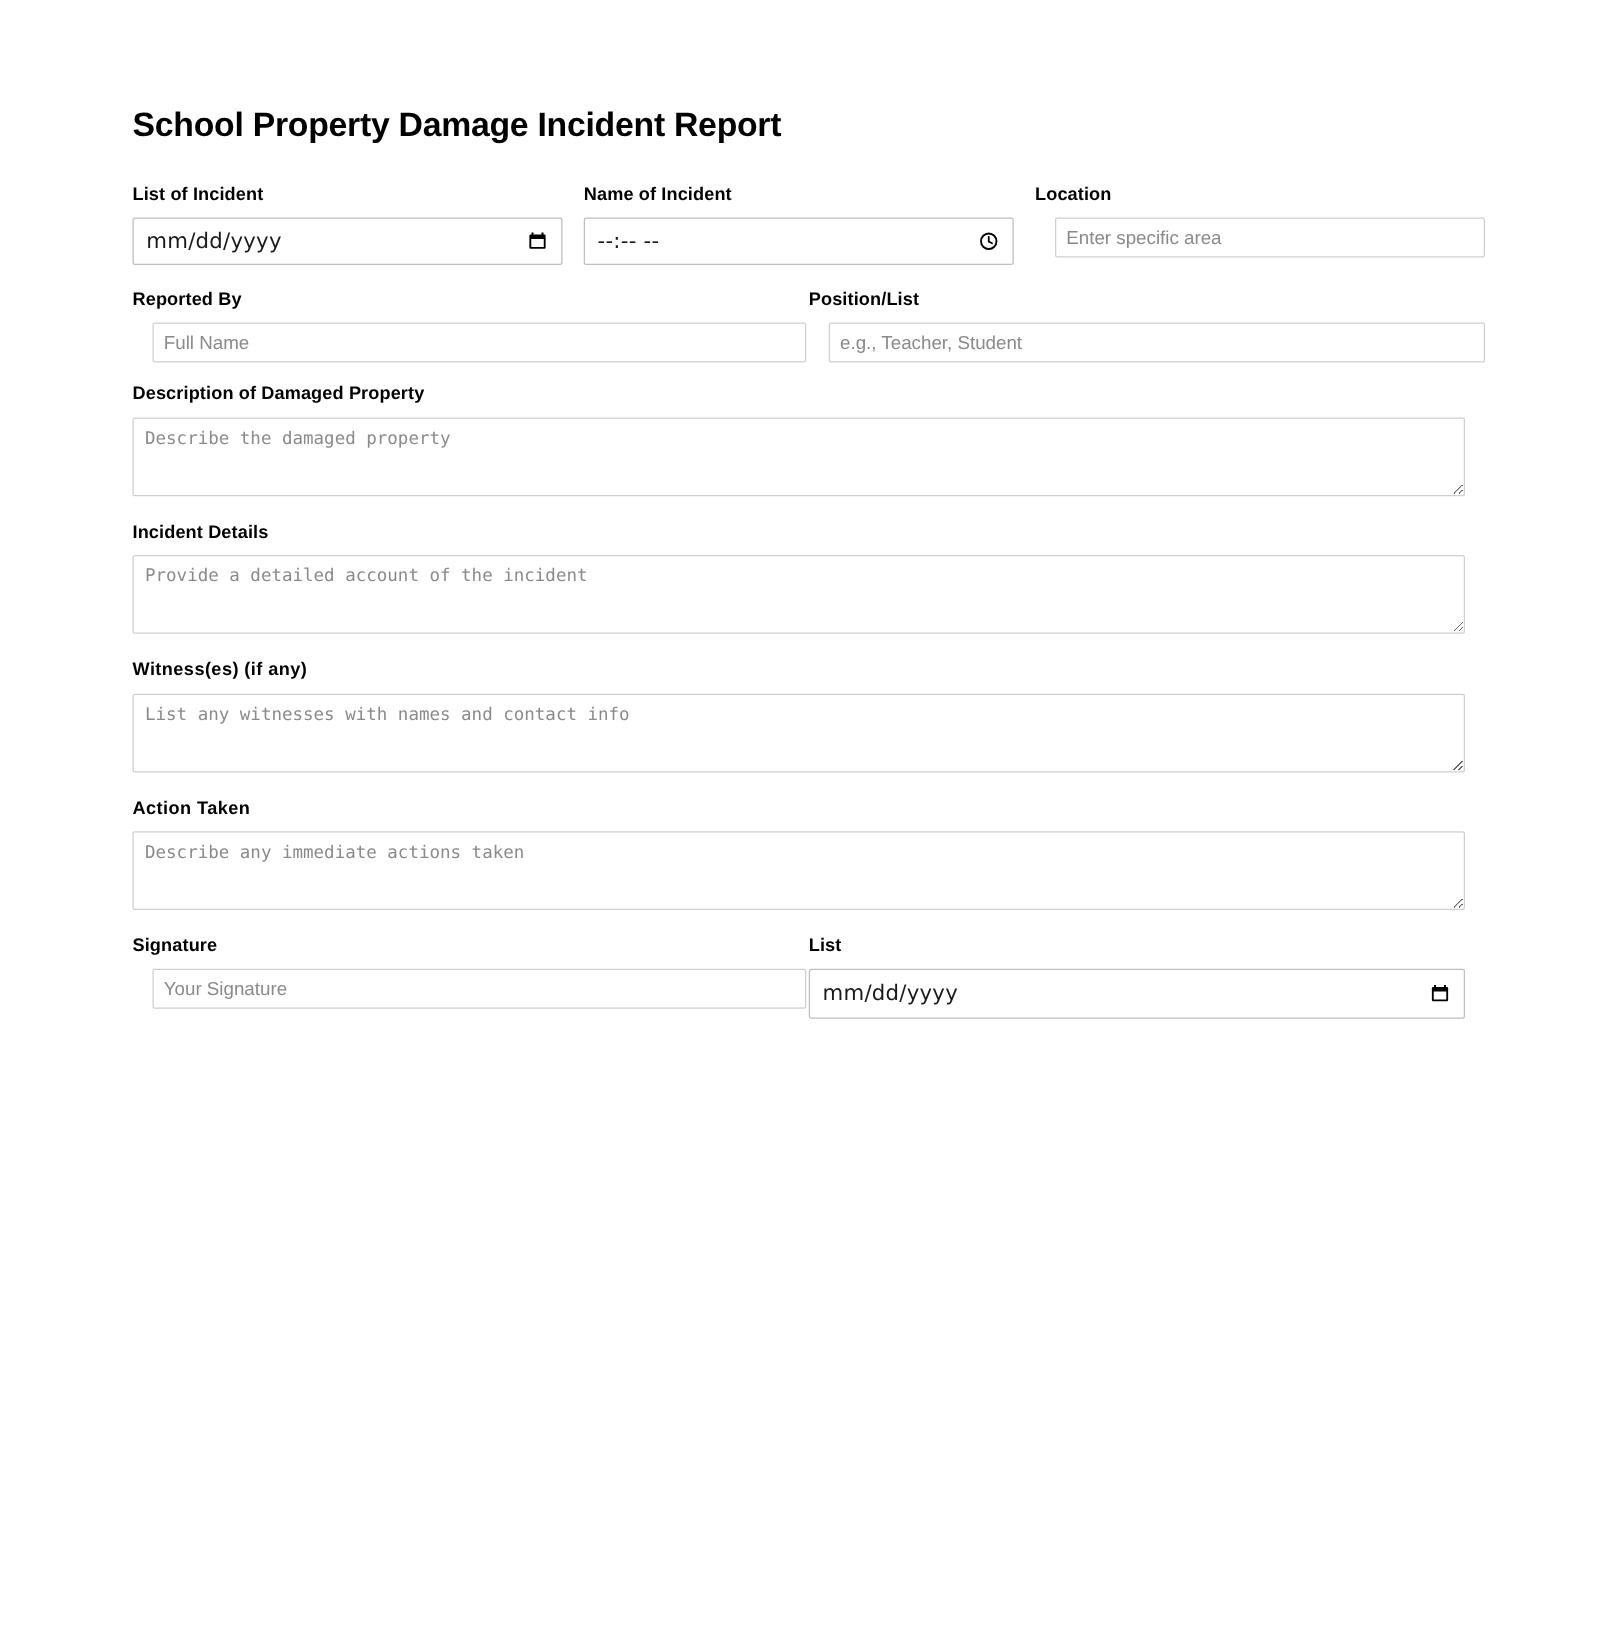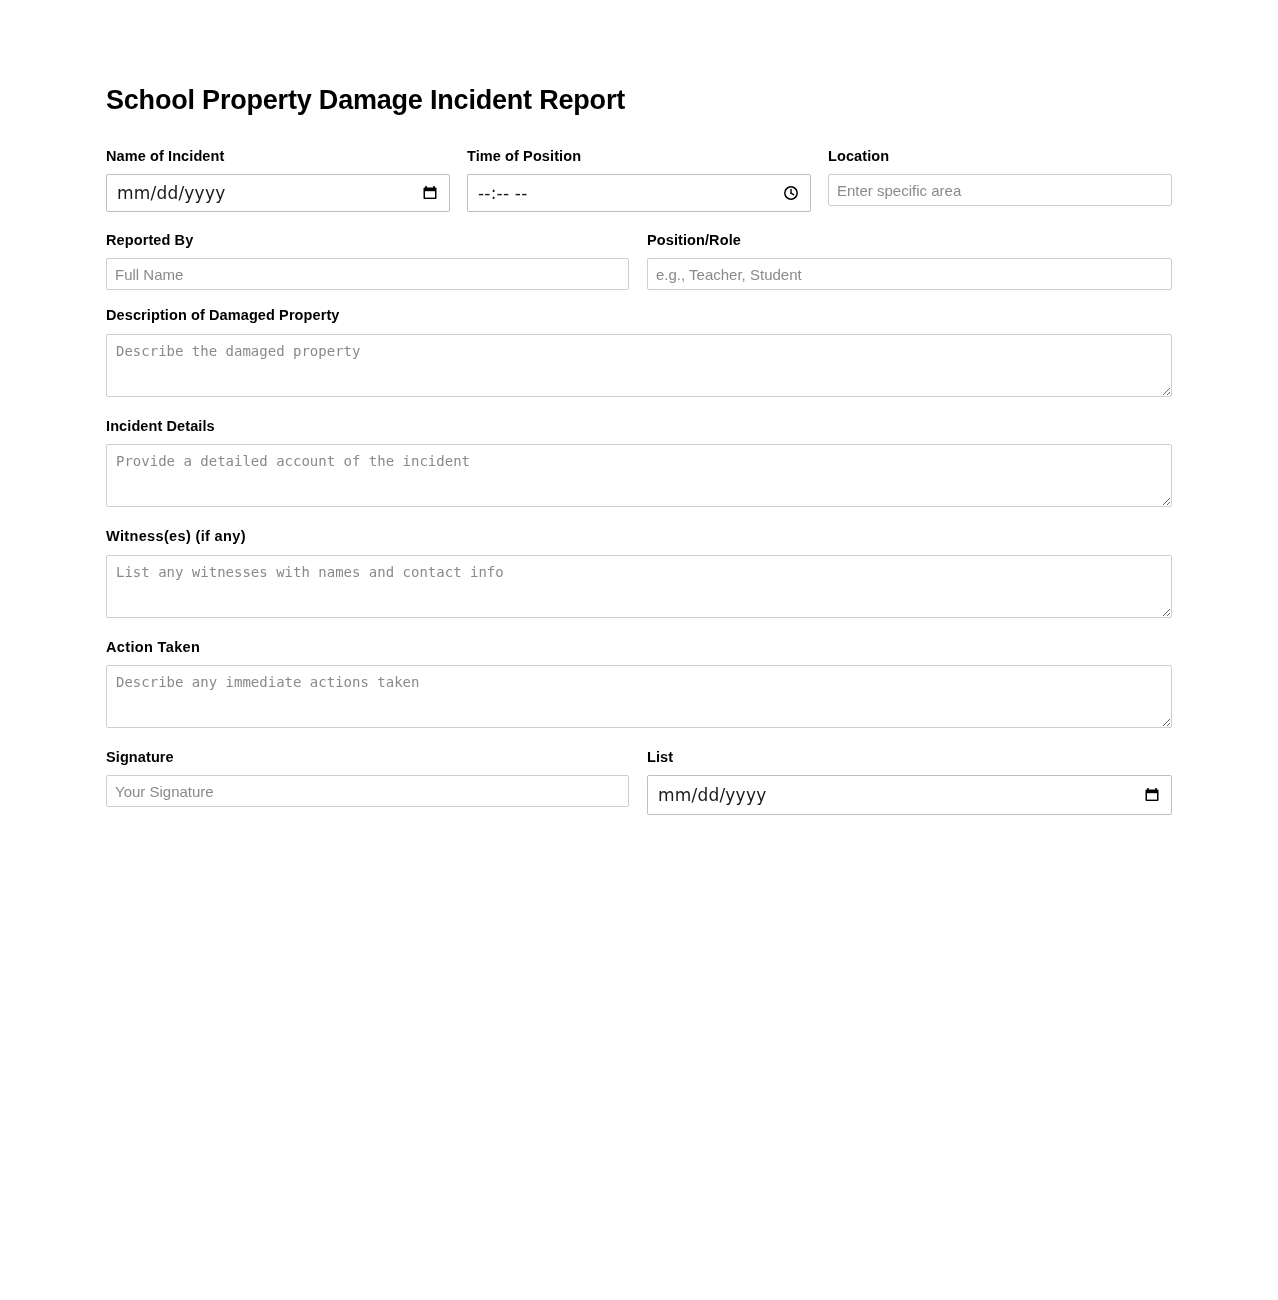--- a/index.html
+++ b/index.html
@@ -77,20 +77,21 @@
     width: 100%;
     height: 32px;
     padding: 4px 8px;
     font-family: "Liberation Sans", sans-serif;
     font-size: 15px;
     color: #a16207;
     background: #fff;
     border: 1px solid #cfcfcf;
     border-radius: 2px;
     outline: none;
+    margin-left: 16px;
   }
   .txt::placeholder { color: #8a8a8a; opacity: 1; }
 
   
   .native {
     box-sizing: border-box;
     position: relative;
     display: flex;
     align-items: center;
     width: 100%;
@@ -142,36 +143,36 @@
 <body>
 
 <div class="page">
   <div class="form-wrap">
 
     <h1 class="form-title">School Property Damage Incident Report</h1>
 
     <div class="row row-three">
 
       <div class="col-3">
-        <label class="lbl">Name of Incident</label>
+        <label class="lbl">List of Incident</label>
         <div class="native">
           <span class="nval">mm/dd/yyyy</span>
           <span class="nicon">
             <svg width="16" height="16" viewBox="0 0 16 16" aria-hidden="true">
               <rect x="3.2" y="1" width="1.6" height="2.4" fill="#000"></rect>
               <rect x="11.2" y="1" width="1.6" height="2.4" fill="#000"></rect>
               <rect x="1.5" y="2.6" width="13" height="11.4" rx="1" fill="#000"></rect>
               <rect x="3" y="6.2" width="10" height="6.4" fill="#fff"></rect>
             </svg>
           </span>
         </div>
       </div>
 
       <div class="col-3 mid">
-        <label class="lbl">Time of Position</label>
+        <label class="lbl">Name of Incident</label>
         <div class="native">
           <span class="nval">--:-- --</span>
           <span class="nicon">
             <svg width="16" height="16" viewBox="0 0 16 16" aria-hidden="true">
               <circle cx="8" cy="8" r="6.2" fill="none" stroke="#000" stroke-width="1.5"></circle>
               <line x1="8" y1="4.4" x2="8" y2="8.2" stroke="#000" stroke-width="1.4" stroke-linecap="round"></line>
               <line x1="8" y1="8.2" x2="10.6" y2="9.6" stroke="#000" stroke-width="1.4" stroke-linecap="round"></line>
             </svg>
           </span>
         </div>
@@ -185,21 +186,21 @@
     </div>
 
     <div class="row row-two">
 
       <div class="col-2">
         <label class="lbl">Reported By</label>
         <input class="txt" type="text" placeholder="Full Name" style="">
       </div>
 
       <div class="col-2 right">
-        <label class="lbl">Position/Role</label>
+        <label class="lbl">Position/List</label>
         <input class="txt" type="text" placeholder="e.g., Teacher, Student" style="">
       </div>
 
     </div>
 
     <div class="field-block">
       <label class="lbl">Description of Damaged Property</label>
       <textarea class="ta" placeholder="Describe the damaged property" style=""></textarea>
     </div>
 

